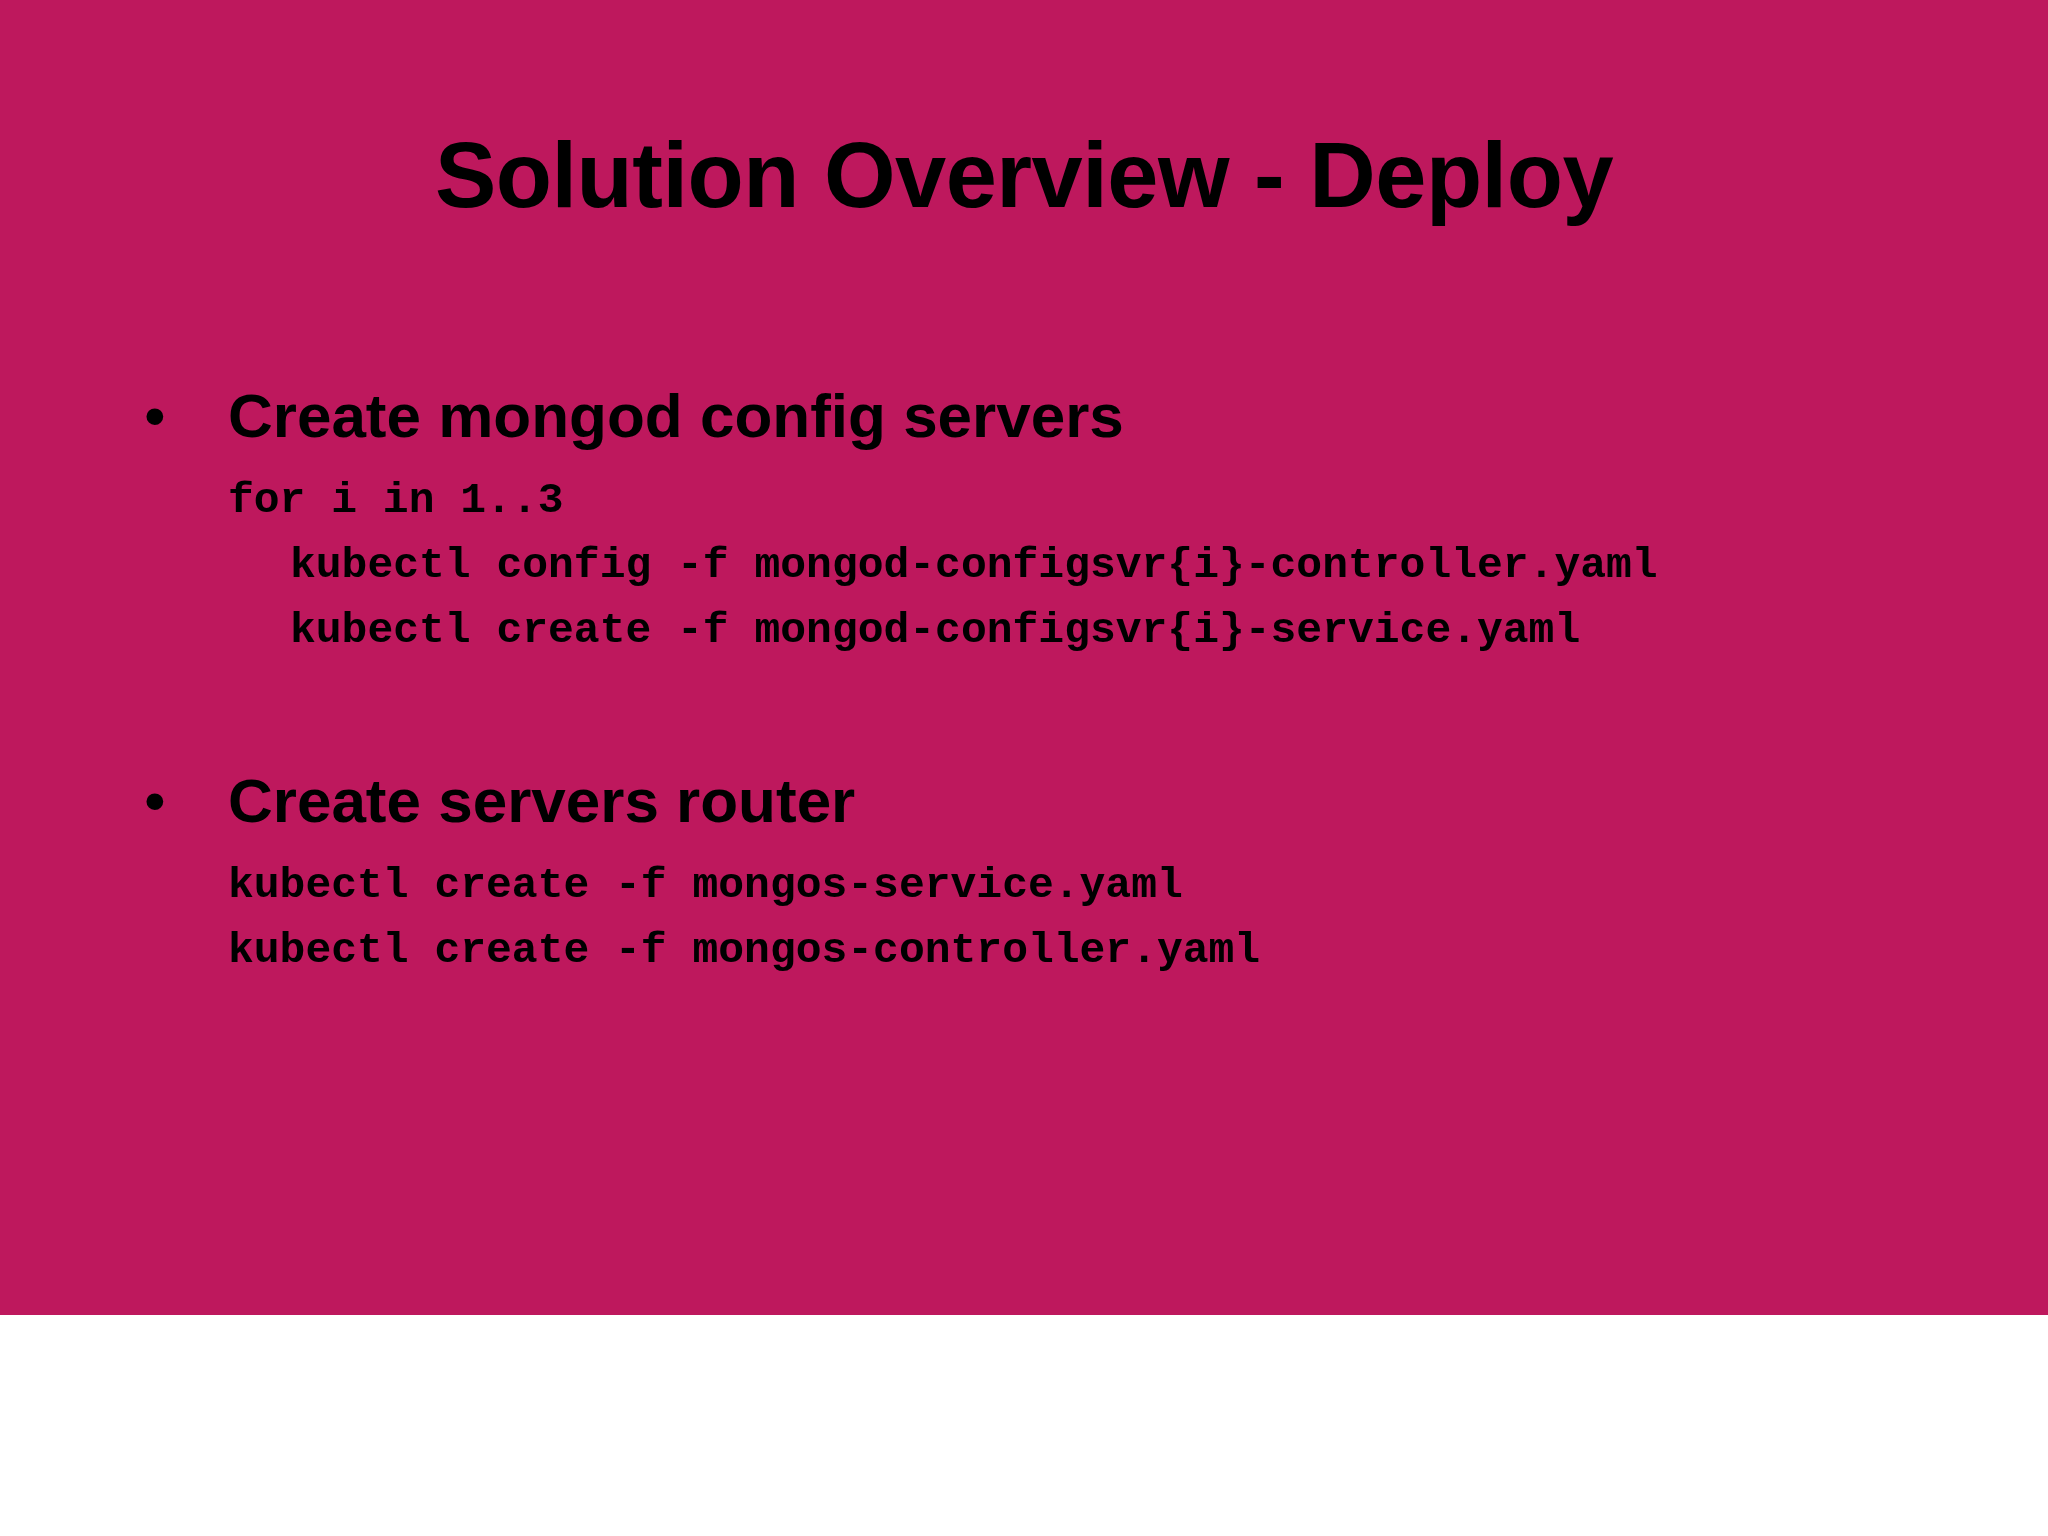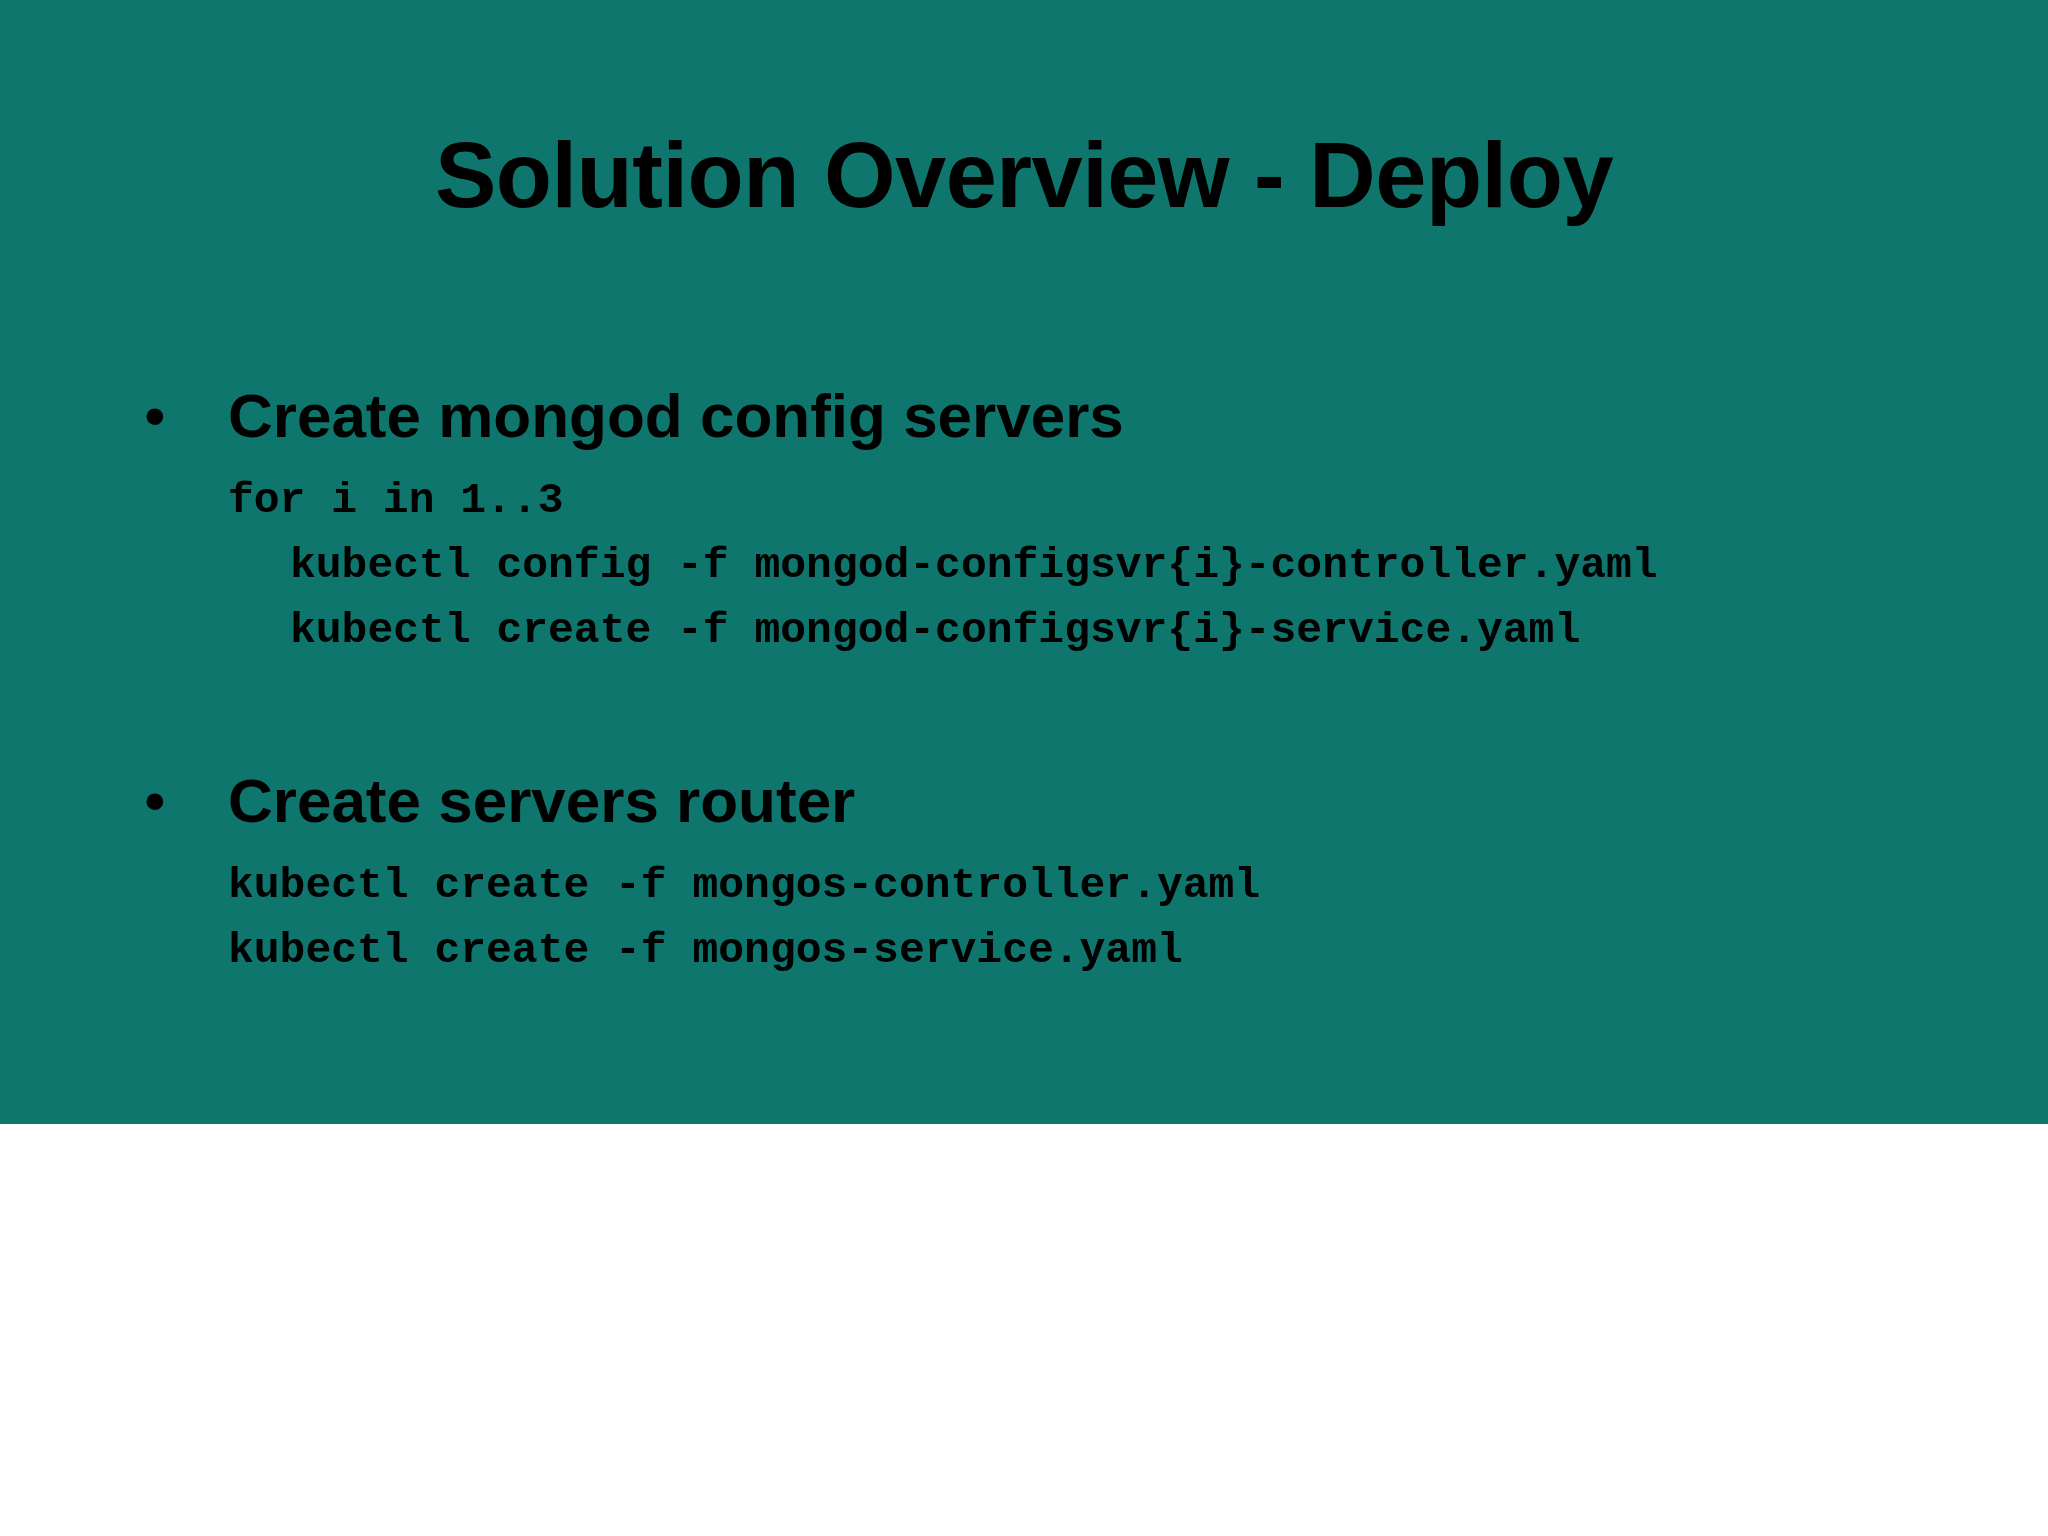--- a/index.html
+++ b/index.html
@@ -13,22 +13,22 @@
     height: 1536px;
     background: #ffffff;
     font-family: "Liberation Sans", sans-serif;
     color: #000000;
     overflow: hidden;
   }
 
   .slide {
     position: relative;
     width: 2048px;
-    height: 1124px;
-    background: #0f766e;
+    height: 1315px;
+    background: #be185d;
     box-sizing: border-box;
   }
 
   
   .slide-title {
     position: absolute;
     left: 0;
     top: 128px;
     width: 2048px;
     text-align: center;
@@ -128,19 +128,19 @@
         <div class="code-line indent-2">kubectl create -f mongod-configsvr{i}-service.yaml</div>
       </div>
     </div>
 
     <div class="bullet-block">
       <div class="bullet-row">
         <span class="bullet-marker">•</span>
         <span class="bullet-text">Create servers router</span>
       </div>
       <div class="code-lines">
+        <div class="code-line indent-1">kubectl create -f mongos-service.yaml</div>
         <div class="code-line indent-1">kubectl create -f mongos-controller.yaml</div>
-        <div class="code-line indent-1">kubectl create -f mongos-service.yaml</div>
       </div>
     </div>
 
   </div>
 </div>
 
 </body></html>

